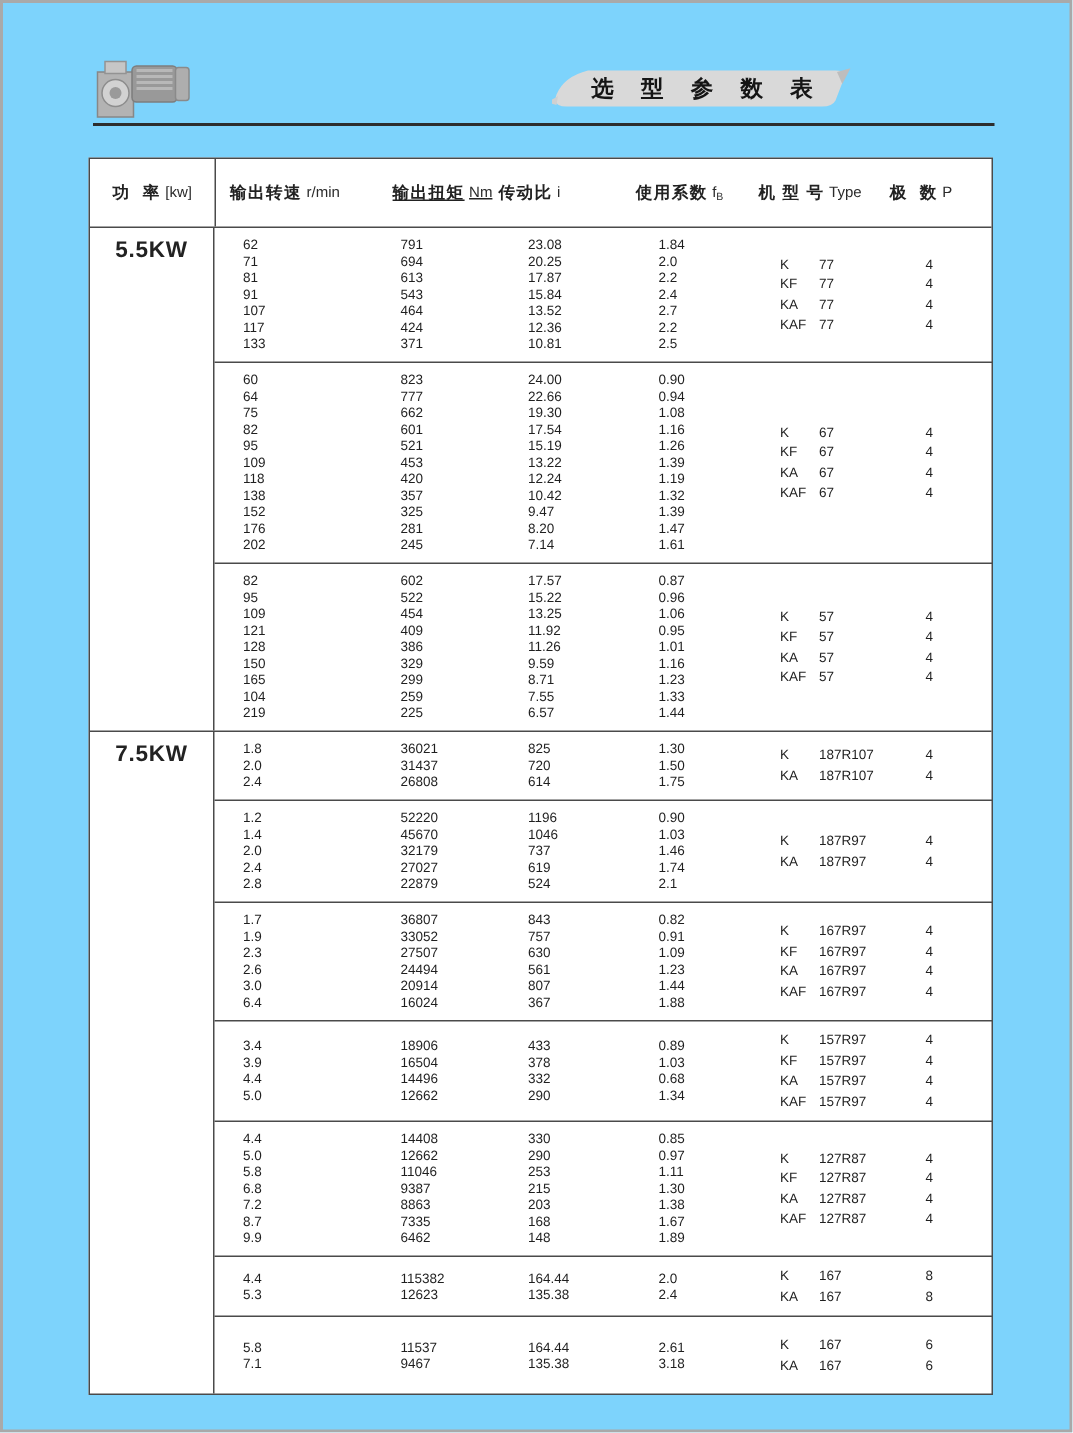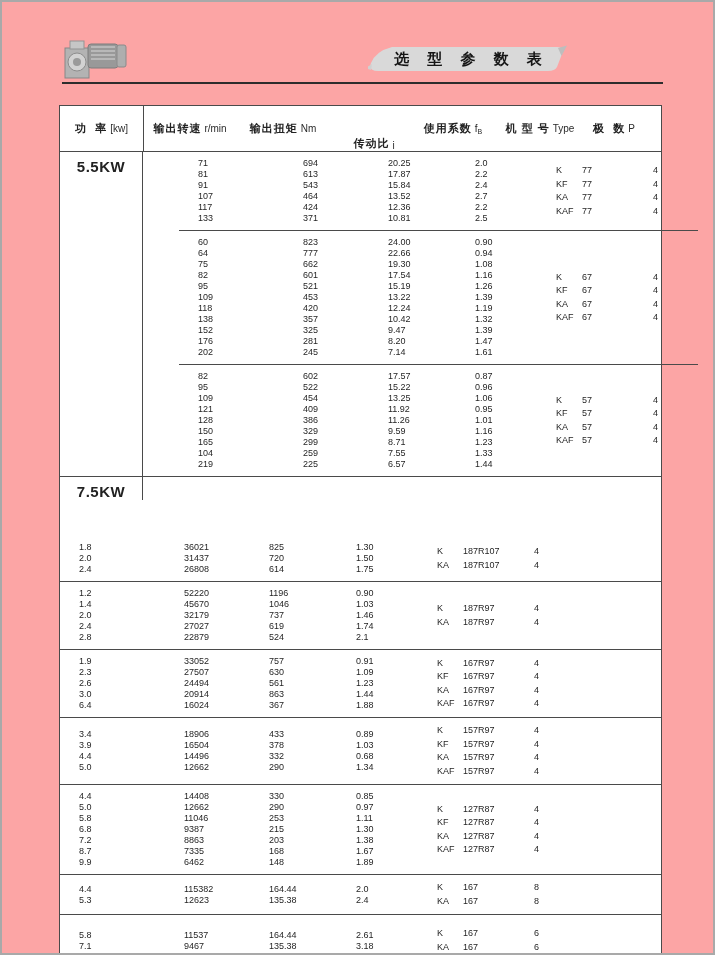--- a/index.html
+++ b/index.html
@@ -1,18 +1,18 @@
 <!DOCTYPE html>
 <html><head>
 <meta charset="utf-8">
 <style>
   html,body{margin:0;padding:0;background:#fff;}
   .page{
     position:relative; width:715px; height:955px; box-sizing:border-box;
-    background:#fca5a5; border:2px solid #a9a9a9;
+    background:#7dd3fc; border:2px solid #a9a9a9;
     font-family:"Liberation Sans", sans-serif; color:#222;
     overflow:hidden;
   }
   
   .logo{position:absolute; left:60px; top:34px; width:72px; height:46px;}
   .banner{position:absolute; left:366px; top:42px; width:200px; height:30px;}
   .banner svg{position:absolute; inset:0;}
   .banner-text{
     position:absolute; left:0; top:0; width:100%; height:100%;
     display:flex; align-items:center; justify-content:center;
@@ -24,32 +24,32 @@
   
   .sel-table{
     position:absolute; left:57px; top:103px; width:603px;
     border:1px solid #4a4a4a; box-sizing:border-box; background:#fff;
   }
   .thead{position:relative; height:45px; border-bottom:1px solid #4a4a4a;}
   .hc{position:absolute; top:0; height:100%;
       display:flex; flex-direction:row; align-items:center; justify-content:center; gap:3px;}
   .hc0{left:0; width:83px; border-right:1px solid #4a4a4a;}
   .hc1{left:130px; transform:translateX(-50%);}
-  .hc2{left:223px; transform:translateX(-50%);}
-  .hc3{left:314px; transform:translateX(-50%);align-items:flex-end;}
+  .hc2{left:235px; transform:translateX(-50%);text-decoration:underline;}
+  .hc3{left:293px; transform:translateX(-50%);}
   .hc4{left:393px; transform:translateX(-50%);}
   .hc5{left:480px; transform:translateX(-50%);}
   .hc6{left:554px; transform:translateX(-50%);}
   .hl{font-size:11px; font-weight:bold; letter-spacing:1px; white-space:pre;}
   .hu{font-size:10px; color:#2a2a2a; white-space:pre;}
   .sub{font-size:7px; vertical-align:-2px;}
 
   .tbody{}
-  .section{display:flex;gap:36px;}
-  .section + .section{border-top:1px solid #4a4a4a;flex-direction:column;}
+  .section{display:flex;}
+  .section + .section{border-top:1px solid #4a4a4a;}
   .power-cell{
     flex:none; width:83px; border-right:1px solid #4a4a4a; box-sizing:border-box;
     text-align:center; font-weight:bold; font-size:15px; padding-top:6px;
     letter-spacing:0.5px;
   }
   .blocks{flex:1; display:flex; flex-direction:column;}
   .block{display:flex; align-items:center; padding:6px 0; box-sizing:border-box;}
   .block + .block{border-top:1px solid #4a4a4a;}
   .section:last-child .block:last-child{padding:12px 0;}
   .rows{flex:none; width:377px;}
@@ -127,20 +127,26 @@
         <span class="hu">P</span>
       </div>
     </div>
     <div class="tbody">
         <div class="section">
           <div class="power-cell">5.5KW</div>
           <div class="blocks">
             <div class="block">
               <div class="rows">
                 <div class="row">
+                  <span class="c c0">62</span>
+                  <span class="c c1">791</span>
+                  <span class="c c2">23.08</span>
+                  <span class="c c3">1.84</span>
+                </div>
+                <div class="row">
                   <span class="c c0">71</span>
                   <span class="c c1">694</span>
                   <span class="c c2">20.25</span>
                   <span class="c c3">2.0</span>
                 </div>
                 <div class="row">
                   <span class="c c0">81</span>
                   <span class="c c1">613</span>
                   <span class="c c2">17.87</span>
                   <span class="c c3">2.2</span>
@@ -446,41 +452,47 @@
                 <div class="trow">
                   <span class="tprefix">KA</span>
                   <span class="tsize">187R97</span>
                   <span class="tpoles">4</span>
                 </div>
               </div>
             </div>
             <div class="block">
               <div class="rows">
                 <div class="row">
+                  <span class="c c0">1.7</span>
+                  <span class="c c1">36807</span>
+                  <span class="c c2">843</span>
+                  <span class="c c3">0.82</span>
+                </div>
+                <div class="row">
                   <span class="c c0">1.9</span>
                   <span class="c c1">33052</span>
                   <span class="c c2">757</span>
                   <span class="c c3">0.91</span>
                 </div>
                 <div class="row">
                   <span class="c c0">2.3</span>
                   <span class="c c1">27507</span>
                   <span class="c c2">630</span>
                   <span class="c c3">1.09</span>
                 </div>
                 <div class="row">
                   <span class="c c0">2.6</span>
                   <span class="c c1">24494</span>
                   <span class="c c2">561</span>
                   <span class="c c3">1.23</span>
                 </div>
                 <div class="row">
                   <span class="c c0">3.0</span>
                   <span class="c c1">20914</span>
-                  <span class="c c2">863</span>
+                  <span class="c c2">807</span>
                   <span class="c c3">1.44</span>
                 </div>
                 <div class="row">
                   <span class="c c0">6.4</span>
                   <span class="c c1">16024</span>
                   <span class="c c2">367</span>
                   <span class="c c3">1.88</span>
                 </div>
               </div>
               <div class="types">

